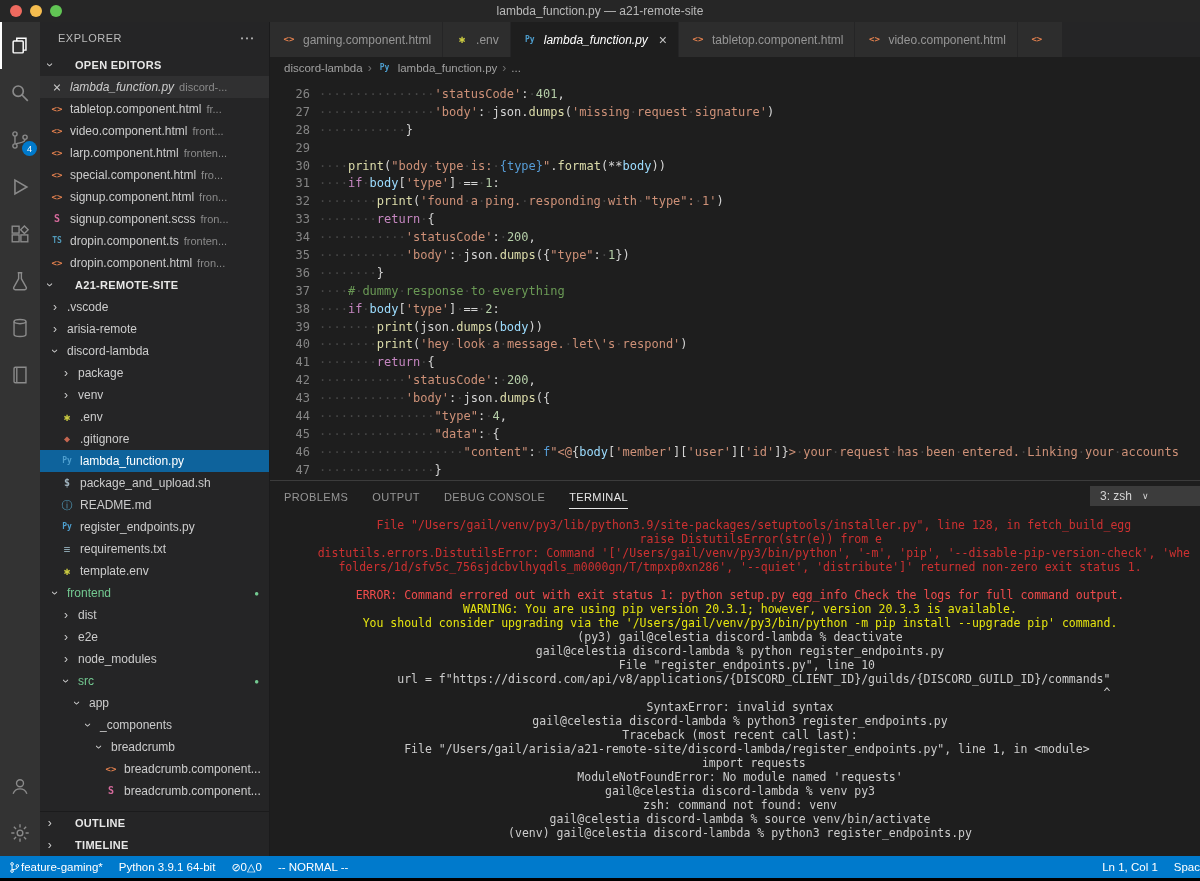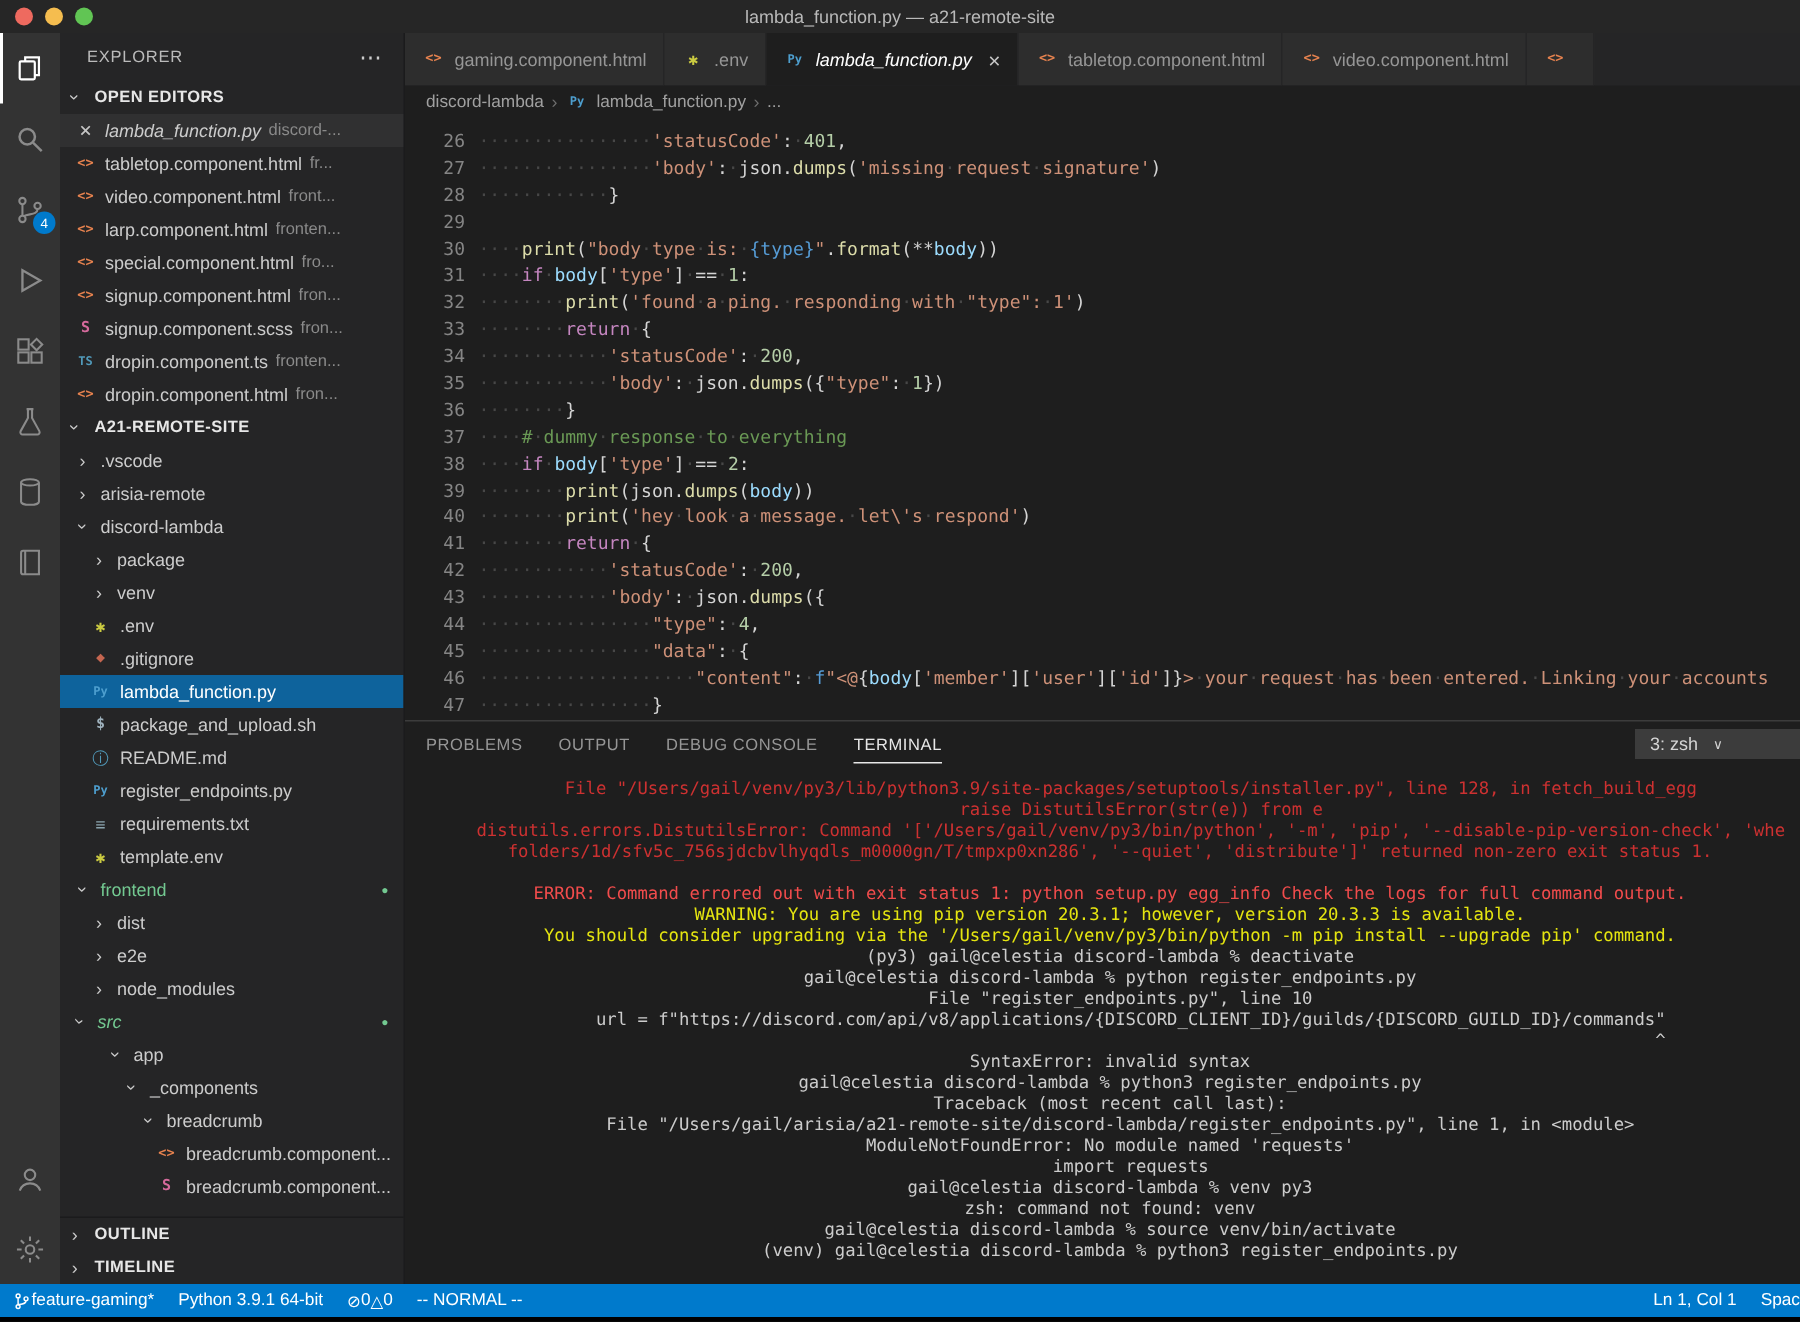--- a/index.html
+++ b/index.html
@@ -21,21 +21,21 @@
   .ab-item { width:40px; height:47px; display:flex; align-items:center; justify-content:center; color:#8b8b8b; position:relative; cursor:pointer; }
   .ab-item svg { width:22px; height:22px; }
   .ab-item.active { color:#ffffff; box-shadow:inset 2px 0 0 #ffffff; }
   .ab-badge { position:absolute; right:3px; bottom:7px; background:#007acc; color:#fff; border-radius:50%; width:15px; height:15px; font-size:9px; display:flex; align-items:center; justify-content:center; }
   .ab-spacer { flex:1; }
 
   
   .sidebar { width:230px; background:#252526; display:flex; flex-direction:column; color:#cccccc; font-size:12px; min-height:0; border-right:1px solid #1b1b1c; }
   .sidebar-header { flex:0 0 32px; display:flex; align-items:center; justify-content:space-between; padding:0 14px 0 18px; font-size:11px; color:#bbbbbb; letter-spacing:.5px; }
   .more { color:#cccccc; font-size:15px; cursor:pointer; }
-  .section-header { flex:0 0 22px; height:22px; display:flex; align-items:center; font-weight:700; font-size:11px; color:#e7e7e7; padding-left:3px; gap:6px; cursor:pointer; letter-spacing:.3px; }
+  .section-header { flex:0 0 22px; height:22px; display:flex; align-items:center; font-weight:700; font-size:11px; color:#e7e7e7; padding-left:3px; gap:18px; cursor:pointer; letter-spacing:.3px; }
   .chev { display:inline-block; width:14px; text-align:center; font-size:12px; color:#cccccc; font-weight:400; }
   .chev.down { transform:rotate(90deg); }
   .ficon { width:16px; flex:0 0 16px; display:inline-flex; align-items:center; justify-content:center; font-family:"DejaVu Sans Mono",monospace; line-height:1; }
   .oe-row { height:22px; display:flex; align-items:center; padding-left:9px; gap:5px; cursor:pointer; white-space:nowrap; overflow:hidden; }
   .oe-row.active { background:rgba(255,255,255,.05); }
   .oe-label { color:#cccccc; }
   .italic { font-style:italic; }
   .oe-desc { color:#8a8a8a; font-size:11px; overflow:hidden; white-space:nowrap; }
   .tree { flex:1 1 auto; min-height:0; overflow:hidden; }
   .tree-row { height:22px; display:flex; align-items:center; gap:5px; cursor:pointer; white-space:nowrap; }
@@ -290,21 +290,21 @@
             <span class="tree-label">dist</span>
           </div>
           <div class="tree-row" style="padding-left: 19px;">
             <span class="chev">›</span>
             <span class="tree-label">e2e</span>
           </div>
           <div class="tree-row" style="padding-left: 19px;">
             <span class="chev">›</span>
             <span class="tree-label">node_modules</span>
           </div>
-          <div class="tree-row" style="padding-left: 6px; font-style: italic;">
+          <div class="tree-row" style="padding-left: 19px;">
             <span class="chev down">›</span>
             <span class="tree-label gitgreen">src</span>
             <span class="tree-dot">●</span>
           </div>
           <div class="tree-row" style="padding-left: 30px;">
             <span class="chev down">›</span>
             <span class="tree-label">app</span>
           </div>
           <div class="tree-row" style="padding-left: 41px;">
             <span class="chev down">›</span>
@@ -417,22 +417,22 @@
             <div class="tline yellow">You should consider upgrading via the '/Users/gail/venv/py3/bin/python -m pip install --upgrade pip' command.</div>
             <div class="tline white">(py3) gail@celestia discord-lambda % deactivate</div>
             <div class="tline white">gail@celestia discord-lambda % python register_endpoints.py</div>
             <div class="tline white">  File "register_endpoints.py", line 10</div>
             <div class="tline white">    url = f"https://discord.com/api/v8/applications/{DISCORD_CLIENT_ID}/guilds/{DISCORD_GUILD_ID}/commands"</div>
             <div class="tline white">                                                                                                          ^</div>
             <div class="tline white">SyntaxError: invalid syntax</div>
             <div class="tline white">gail@celestia discord-lambda % python3 register_endpoints.py</div>
             <div class="tline white">Traceback (most recent call last):</div>
             <div class="tline white">  File "/Users/gail/arisia/a21-remote-site/discord-lambda/register_endpoints.py", line 1, in &lt;module&gt;</div>
+            <div class="tline white">    import requests</div>
             <div class="tline white">ModuleNotFoundError: No module named 'requests'</div>
-            <div class="tline white">    import requests</div>
             <div class="tline white">gail@celestia discord-lambda % venv py3</div>
             <div class="tline white">zsh: command not found: venv</div>
             <div class="tline white">gail@celestia discord-lambda % source venv/bin/activate</div>
             <div class="tline white">(venv) gail@celestia discord-lambda % python3 register_endpoints.py</div>
           </div>
       </div>
     </div>
   </div>
 
   <div class="statusbar">

